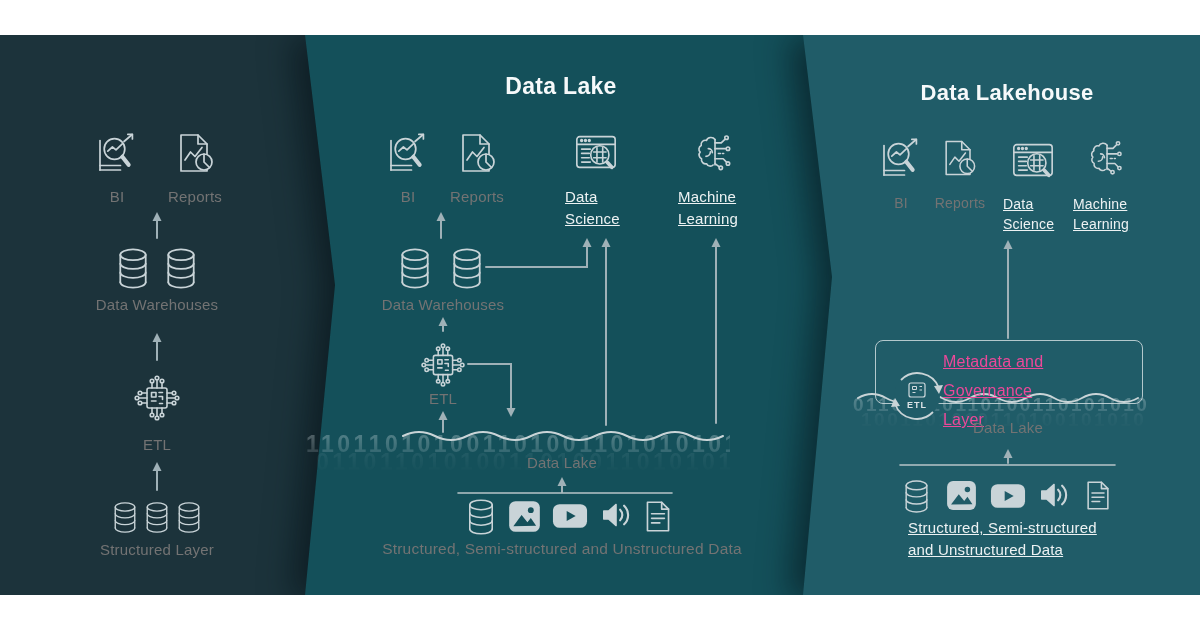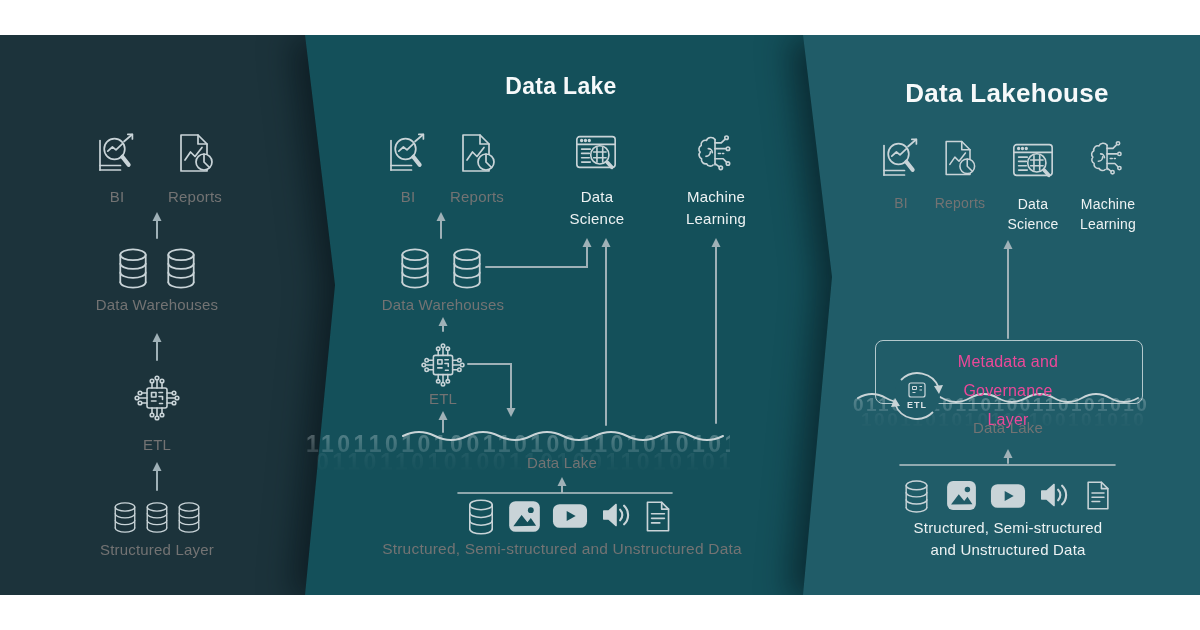--- a/index.html
+++ b/index.html
@@ -17,27 +17,27 @@
           -webkit-mask-image:linear-gradient(to bottom,rgba(0,0,0,.95),rgba(0,0,0,0) 97%);
           mask-image:linear-gradient(to bottom,rgba(0,0,0,.95),rgba(0,0,0,0) 97%);}
   .digits .r1{opacity:.34;}
   .digits .r2{opacity:.15;}
   .gov-box{position:absolute;left:875px;top:340px;width:266px;height:62px;z-index:3;
            border:1.5px solid rgba(206,218,222,.85);border-radius:8px;}
   .overlay{position:absolute;left:0;top:0;z-index:4;pointer-events:none;}
   .grp{position:absolute;left:0;top:0;width:100%;height:100%;z-index:5;pointer-events:none;}
   .title{position:absolute;transform:translate(-50%,-50%);font-weight:700;font-size:23px;
          color:#f6f9fa;letter-spacing:.3px;white-space:nowrap;}
-  .title.sm{font-size:26px;}
+  .title.sm{font-size:22px;}
   .lbl{position:absolute;transform:translate(-50%,-50%);font-size:15px;color:#737373;
        white-space:nowrap;letter-spacing:.2px;}
   .lbl.sm{font-size:14px;}
   .lbl.cap{font-size:15.5px;}
-  .wrapLbl{position:absolute;transform:translateX(-50%);text-align:center;font-size:15px;
-           color:#edf2f3;line-height:1.45;letter-spacing:.2px;}
+  .wrapLbl{position:absolute;transform:translateX(-50%);text-align:left;font-size:15px;
+           color:#edf2f3;line-height:1.45;letter-spacing:.2px;text-decoration:underline;}
   .wrapLbl.sm{font-size:14px;}
   .wrapLbl.gov{font-size:16px;line-height:29px;color:#ec4899;}
   .wrapLbl.cap{line-height:21.5px;}
   .badge{position:absolute;transform:translate(-50%,-50%);font-size:9px;font-weight:700;
          letter-spacing:1px;color:#dbe3e6;}
   .icon{position:absolute;color:#c9d4d8;}
   .icon svg{width:100%;height:100%;display:block;}
 </style>
 </head>
 <body>

